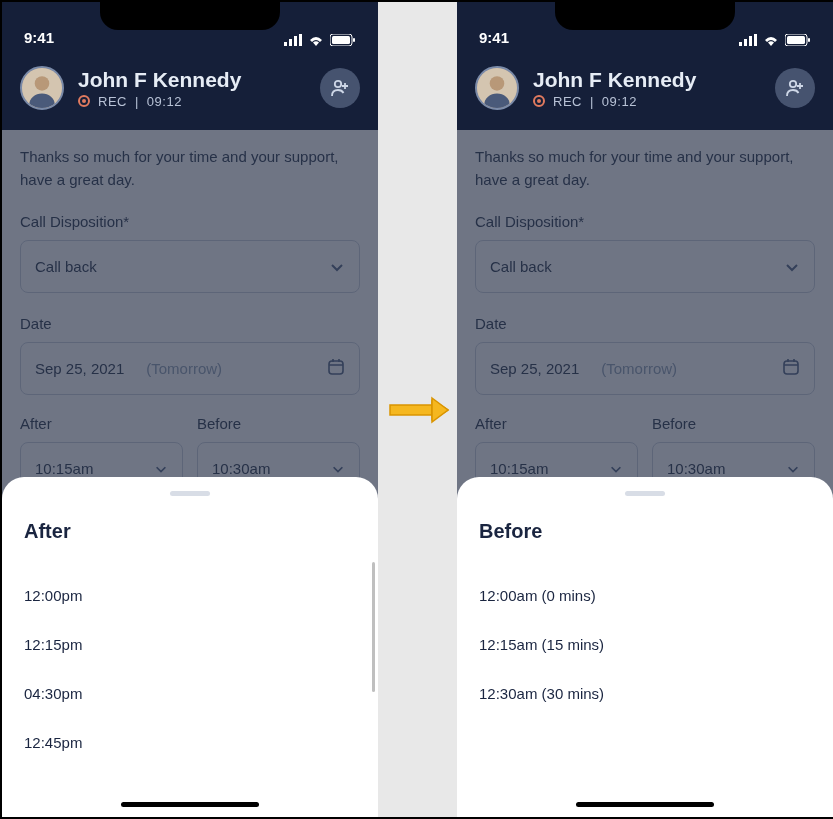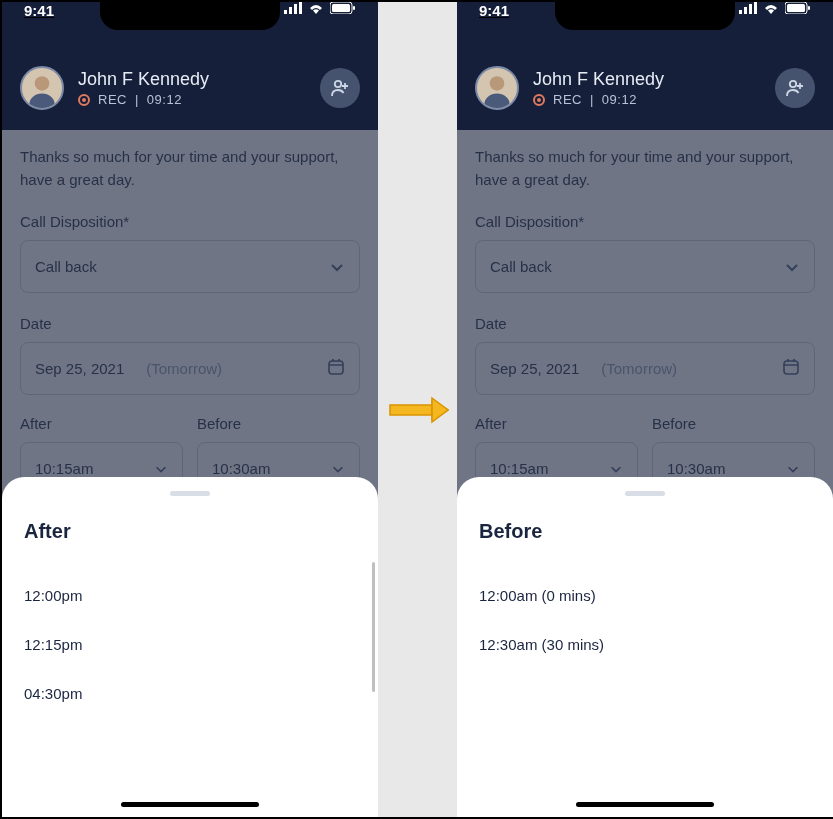--- a/index.html
+++ b/index.html
@@ -2,29 +2,29 @@
 <html><head>
 <meta charset="utf-8">
 <style>
 * { box-sizing: border-box; margin: 0; padding: 0; font-family: -apple-system, BlinkMacSystemFont, "Segoe UI", sans-serif; }
 body { background: #e8e8e8; width: 833px; height: 819px; position: relative; overflow: hidden; }
 .frame { position: absolute; width: 833px; height: 819px; border: 2px solid #000; background: #e8e8e8; }
 .phone { position: absolute; width: 376px; height: 815px; background: #fff; overflow: hidden; }
 .phone.left { left: 0; top: 0; }
 .phone.right { left: 455px; top: 0; }
 .dim { position: absolute; inset: 0; background: rgba(15,25,50,0.6); pointer-events: none; }
-.status-bar { height: 44px; display: flex; align-items: flex-start; justify-content: space-between; padding: 0 22px; position: relative; z-index: 1; text-decoration: underline; }
+.status-bar { height: 44px; display: flex; align-items: flex-end; justify-content: space-between; padding: 0 22px; position: relative; z-index: 1; }
 .status-time { color: #fff; font-size: 15px; font-weight: 600; }
 .status-icons { display: flex; gap: 6px; align-items: center; color: #fff; font-size: 15px; }
 .notch { position: absolute; top: 0; left: 50%; transform: translateX(-50%); width: 180px; height: 28px; background: #000; border-bottom-left-radius: 18px; border-bottom-right-radius: 18px; z-index: 2; }
 .header { height: 84px; display: flex; align-items: center; padding: 0 18px; position: relative; z-index: 1; }
 .avatar { width: 44px; height: 44px; border-radius: 50%; background: #c0b0a0; border: 2px solid #7a8aa8; display:flex; align-items:center; justify-content:center; overflow:hidden; }
 .avatar svg { width: 44px; height: 44px; }
 .header-text { margin-left: 14px; flex: 1; }
-.header-name { color: #e6ecf5; font-size: 18px; font-weight: 400; }
+.header-name { color: #e6ecf5; font-size: 21px; font-weight: 700; }
 .header-rec { color: #b8c2d6; font-size: 13px; display: flex; align-items: center; gap: 8px; margin-top: 2px; letter-spacing: .5px; }
 .rec-dot { width: 12px; height: 12px; border-radius: 50%; border: 2px solid #e07a5f; display: inline-block; position: relative; }
 .rec-dot::after { content: ''; position: absolute; width: 4px; height: 4px; background: #e07a5f; border-radius: 50%; top: 2px; left: 2px; }
 .add-btn { width: 40px; height: 40px; border-radius: 50%; background: rgba(120,135,165,.5); display: flex; align-items: center; justify-content: center; }
 .content { background: #fff; padding: 12px 18px; position: relative; z-index: 0; }
 .transcript { color: #4a5568; font-size: 15px; line-height: 1.5; padding: 4px 0 22px; }
 .label { color: #4a5568; font-size: 15px; margin-bottom: 10px; }
 .select { border: 1px solid #d2d8e2; border-radius: 8px; height: 53px; display: flex; align-items: center; justify-content: space-between; padding: 0 14px; color: #4a5568; font-size: 15px; margin-bottom: 22px; }
 .select.date { margin-bottom: 20px; }
 .date-val { display: flex; gap: 22px; }
@@ -144,20 +144,21 @@
         </div>
       </div>
     </div>
     <div class="dim"></div>
     <div class="sheet">
       <div class="handle"></div>
       <div class="sheet-title">After</div>
       <div class="sheet-item">12:00pm</div>
       <div class="sheet-item">12:15pm</div>
       <div class="sheet-item">04:30pm</div>
+      <div class="sheet-item">12:45pm</div>
     </div>
     <div class="scroll-ind"></div>
     <div class="home-ind"></div>
   </div>
 
   <div class="arrow">
     <svg width="62" height="36" viewBox="0 0 62 36">
         <path d="M2 18 L44 18 L44 8 L60 18 L44 28 L44 18" fill="#f5b71f" stroke="#d99400" stroke-width="1.5" stroke-linejoin="round"></path>
         <rect x="2" y="13" width="42" height="10" fill="#f5b71f" stroke="#d99400" stroke-width="1.5"></rect>
         <path d="M44 6 L60 18 L44 30 Z" fill="#f5b71f" stroke="#d99400" stroke-width="1.5"></path>
@@ -258,18 +259,19 @@
             </div>
           </div>
         </div>
       </div>
     </div>
     <div class="dim"></div>
     <div class="sheet">
       <div class="handle"></div>
       <div class="sheet-title">Before</div>
       <div class="sheet-item">12:00am (0 mins)</div>
+      <div class="sheet-item">12:15am (15 mins)</div>
       <div class="sheet-item">12:30am (30 mins)</div>
     </div>
     <div class="home-ind"></div>
   </div>
 
 </div>
 
 </body></html>

